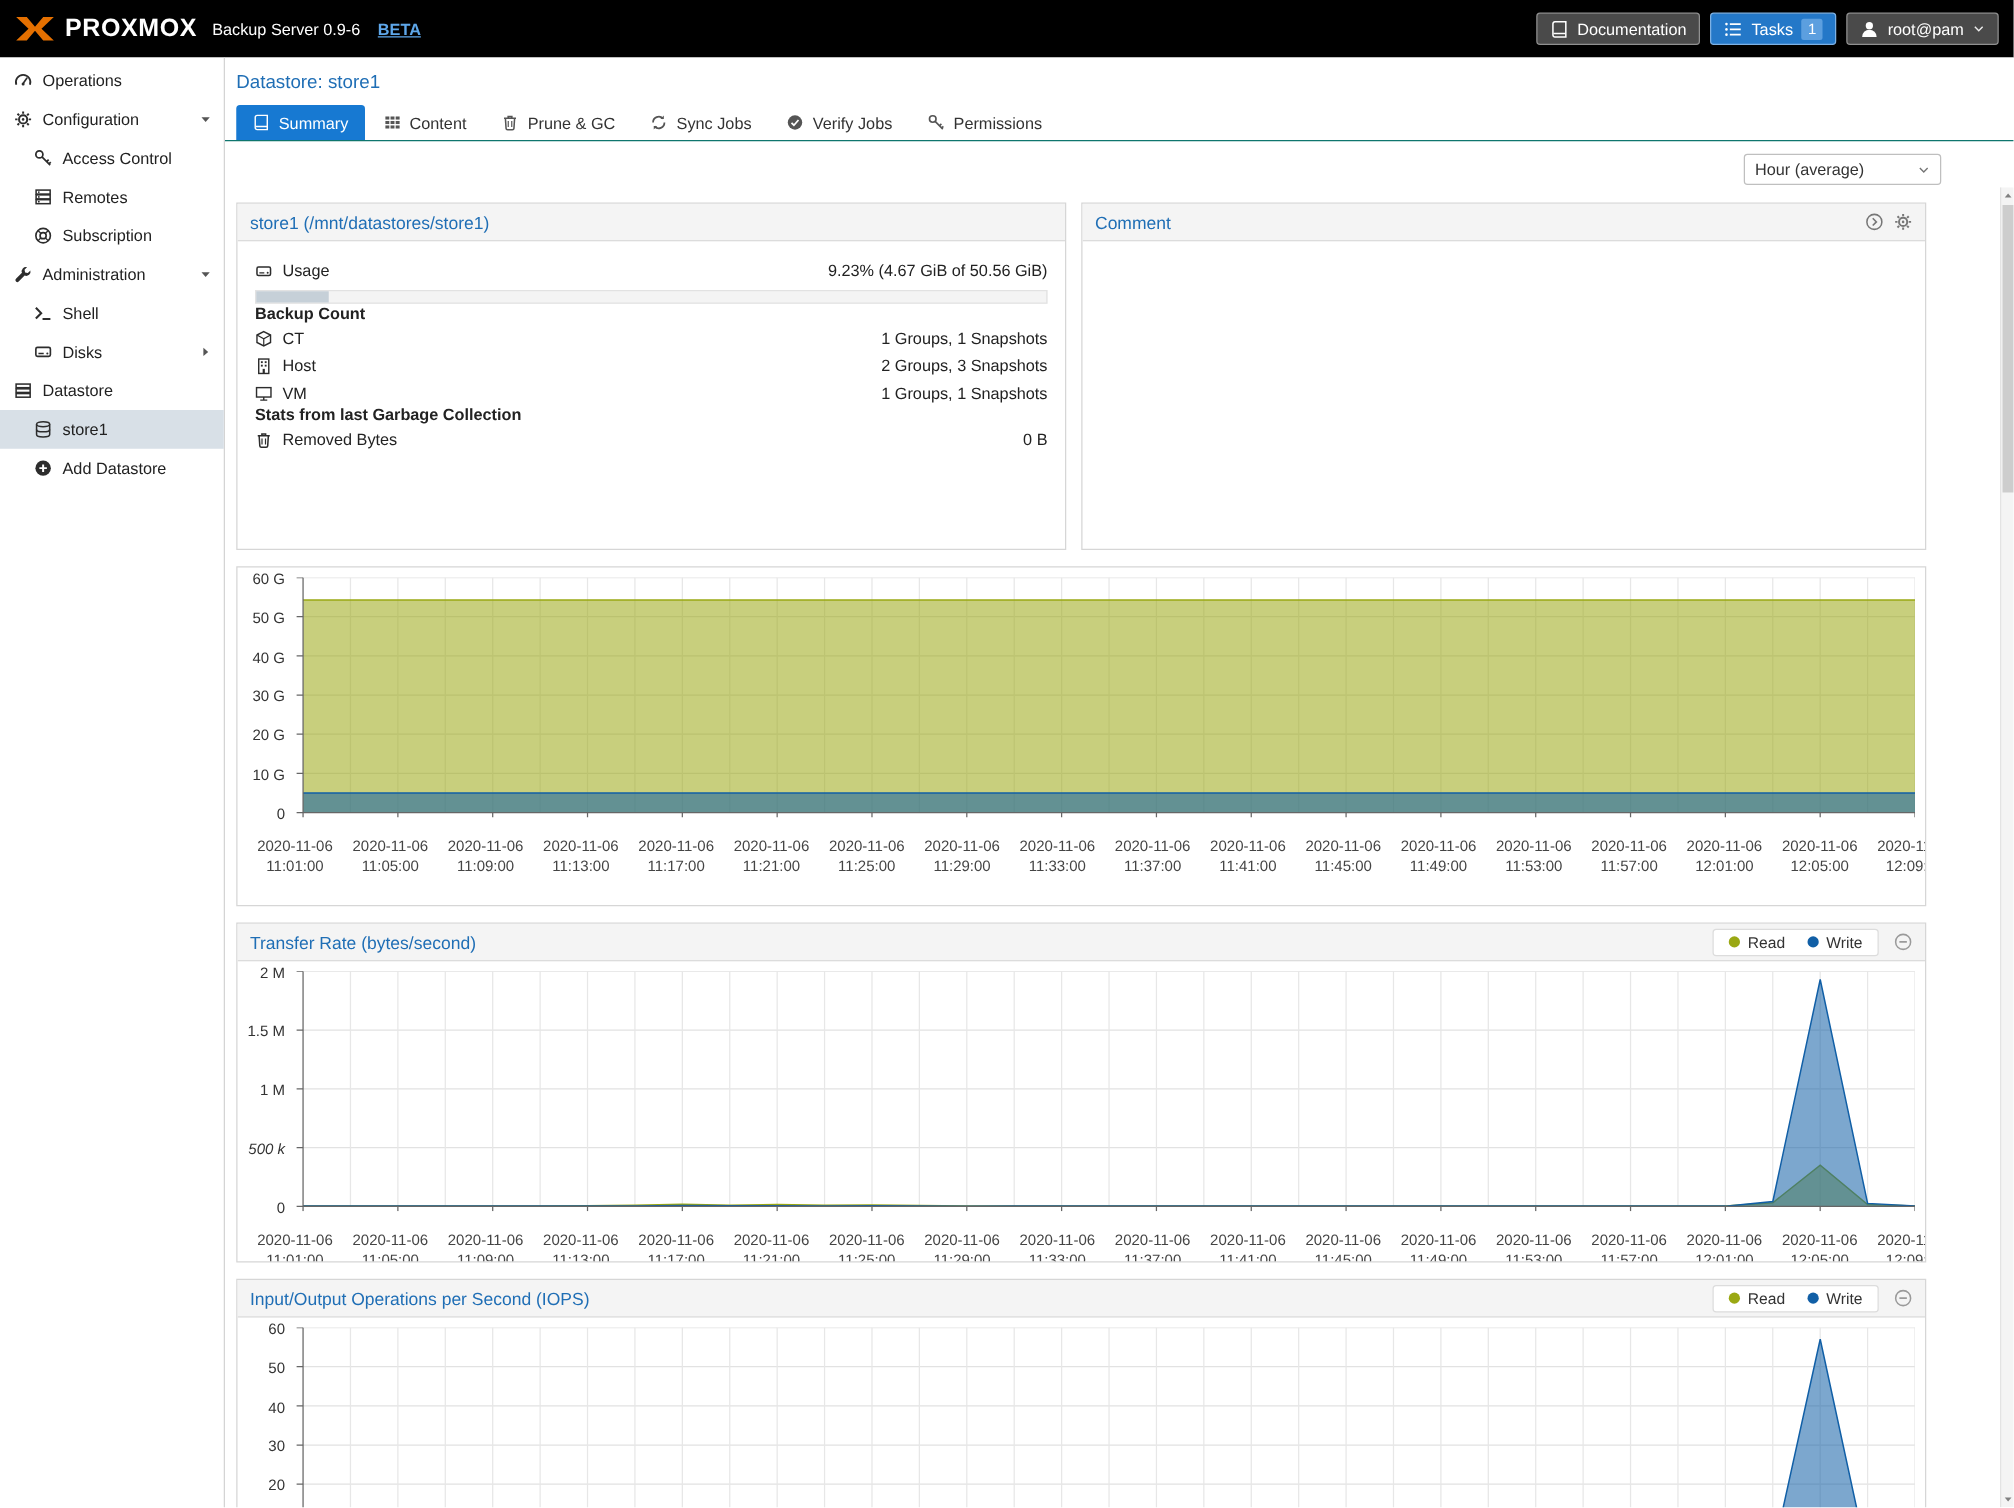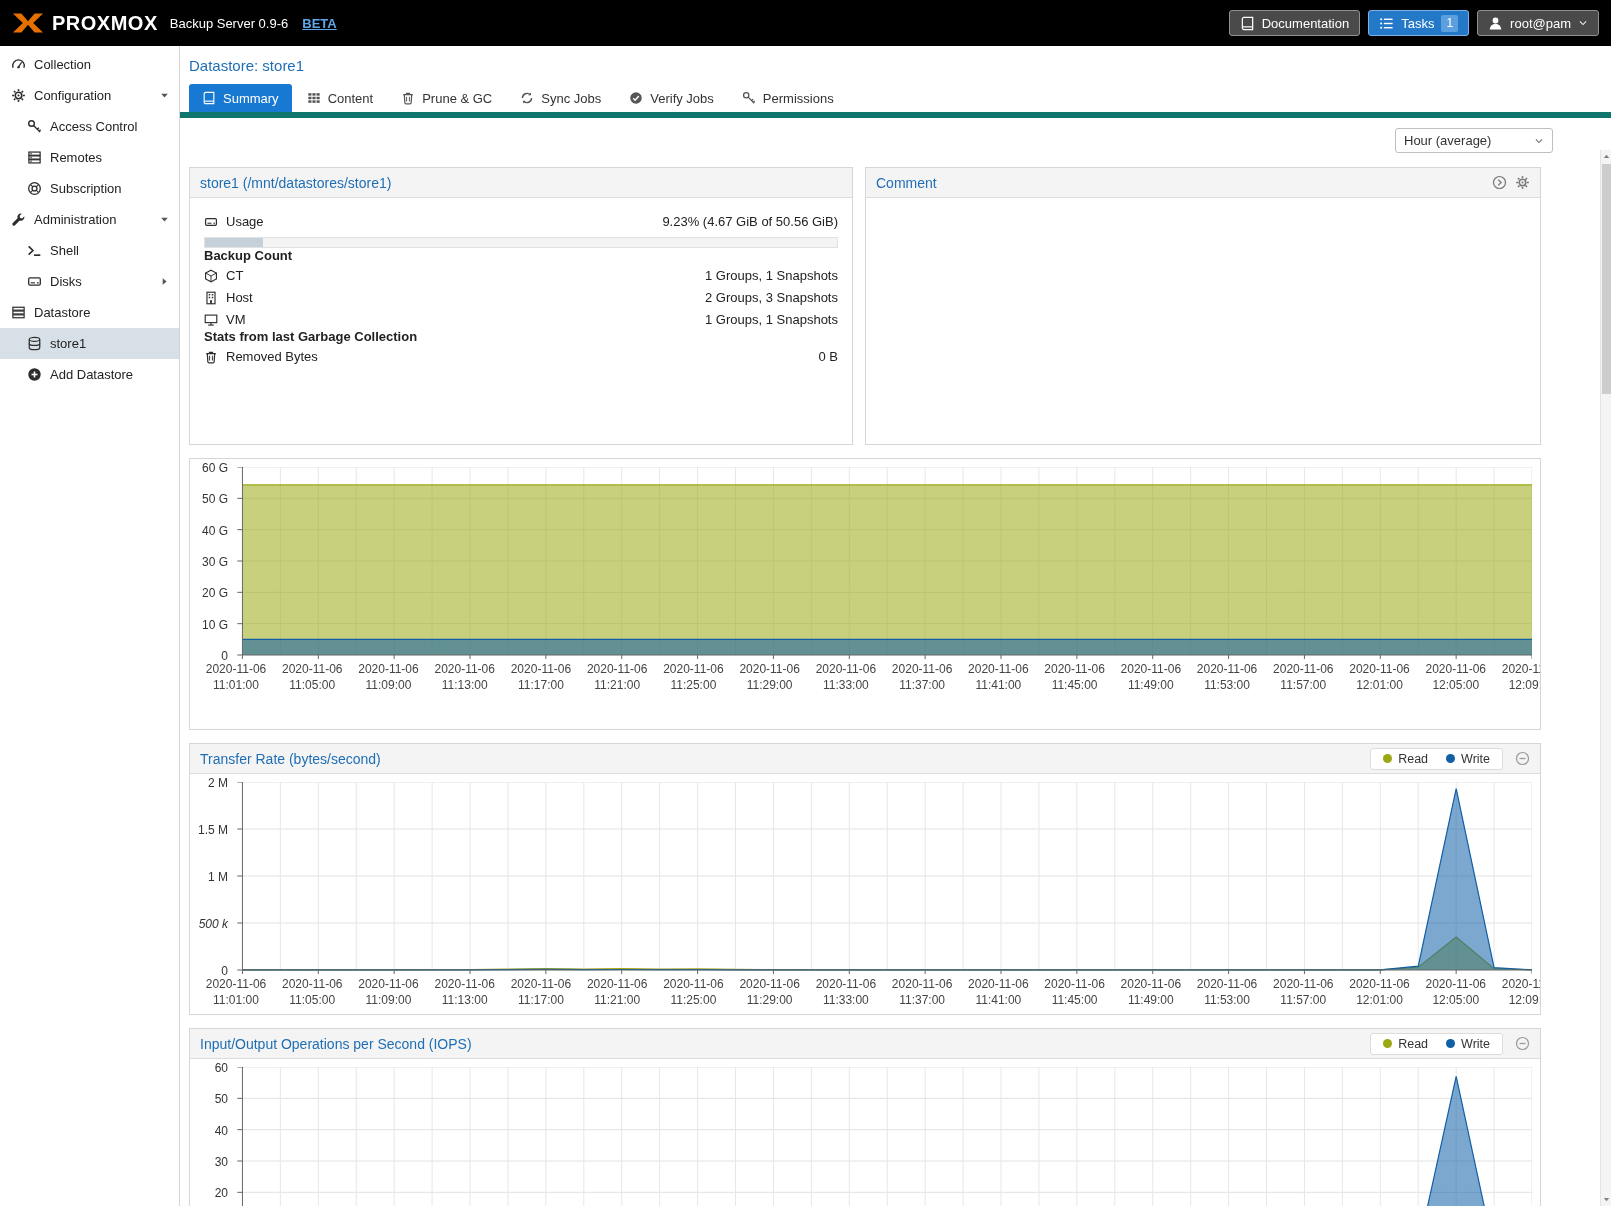--- a/index.html
+++ b/index.html
@@ -24,21 +24,21 @@
 
 .app{display:flex;height:1160px}
 .sidebar{width:180px;background:#fff;border-right:1px solid #d4d4d4;padding-top:3px}
 .side-item{position:relative;display:flex;align-items:center;gap:8px;height:31px;padding-left:11px;cursor:pointer}
 .side-item.lvl1{padding-left:27px}
 .side-item.selected{background:#d8e0e7}
 .side-item .expander{position:absolute;right:9px;width:11px;height:11px;color:#555}
 .sicon{color:#2d2d2d;width:15px;height:15px}
 
 .main{flex:1;position:relative;background:#fff;overflow:hidden}
-.page-head{padding:8px 15px 0 9px;border-bottom:6px solid #0f766e}
+.page-head{padding:8px 15px 0 9px;border-bottom:1px solid #0f766e}
 .page-title{color:#1f6eb5;font-size:15px;height:24px;line-height:24px}
 .tabbar{display:flex;gap:2px;margin-top:6px}
 .tab{display:flex;align-items:center;gap:7px;height:28px;padding:0 13px;font-size:13px;color:#333;background:transparent;border:none;border-radius:3px 3px 0 0;cursor:pointer;font-family:inherit}
 .tab [data-icon]{color:#555;width:14px;height:14px}
 .tab.active{background:#1779d2;color:#fff}
 .tab.active [data-icon]{color:#fff}
 
 .range-row{display:flex;justify-content:flex-end;padding:10px 58px 8px 0}
 .select{width:158px;height:25px;background:#fff;border:1px solid #bfbfbf;border-radius:3px;display:flex;align-items:center;padding:0 8px;cursor:pointer;color:#333}
 .select .chev{margin-left:auto;color:#666}
@@ -65,21 +65,21 @@
 .legend-box{margin-left:auto;display:flex;gap:18px;align-items:center;border:1px solid #dcdcdc;border-radius:3px;background:#fff;padding:3px 12px}
 .legend-item{display:flex;align-items:center;gap:6px;font-size:12.5px;color:#333;cursor:pointer}
 .dot{width:9px;height:9px;border-radius:50%;display:inline-block}
 .collapse-icon{margin-left:12px;color:#9a9a9a;cursor:pointer}
 .chart{display:flex;padding:8px 8px 0 4px}
 .ylabels{width:42px;position:relative;height:188px;flex:none}
 .ylabels div{position:absolute;right:8px;font-size:12px;color:#333}
 .plotwrap{flex:1;min-width:0;position:relative}
 .plot{height:192px}
 .plot svg{width:100%;height:100%;display:block}
-.xlabels{position:relative;height:34px;margin-top:3px}
+.xlabels{position:relative;height:34px;margin-top:16px}
 .xlab{position:absolute;transform:translateX(-50%);text-align:center;font-size:12px;line-height:1.3;color:#444;white-space:nowrap}
 
 
 .vscroll{position:absolute;top:104px;right:0;bottom:0;width:11px;background:#f4f4f4;border-left:1px solid #e3e3e3;display:flex;flex-direction:column;align-items:center}
 .sarrow{width:11px;height:13px;color:#808080;display:flex;align-items:center;justify-content:center;cursor:pointer}
 .sarrow [data-icon]{width:9px;height:9px}
 .sthumb{width:9px;height:230px;background:#cdcdcd;margin-top:1px;cursor:pointer}
 .sspace{flex:1}
 </style>
 </head>
@@ -145,21 +145,21 @@
 
   <div class="sidebar">
     <div class="side-item lvl0">
       <span class="sicon" data-icon="gauge">
           <svg viewBox="0 0 16 16">
             <path d="M2.2 11.5a6.2 6.2 0 1 1 11.6 0" fill="none" stroke="currentColor" stroke-width="1.5"></path>
             <line x1="8" y1="10.5" x2="11.4" y2="5.6" stroke="currentColor" stroke-width="1.4"></line>
             <circle cx="8" cy="10.8" r="1.3" fill="currentColor"></circle>
           </svg>
         </span>
-      <span>Collection</span>
+      <span>Operations</span>
     </div>
     <div class="side-item lvl0">
       <span class="sicon" data-icon="gear">
           <svg viewBox="0 0 16 16">
             <g stroke="currentColor" stroke-width="1.7">
               <line x1="8" y1="1.2" x2="8" y2="3.2"></line>
               <line x1="8" y1="12.8" x2="8" y2="14.8"></line>
               <line x1="1.2" y1="8" x2="3.2" y2="8"></line>
               <line x1="12.8" y1="8" x2="14.8" y2="8"></line>
               <line x1="3.2" y1="3.2" x2="4.6" y2="4.6"></line>

